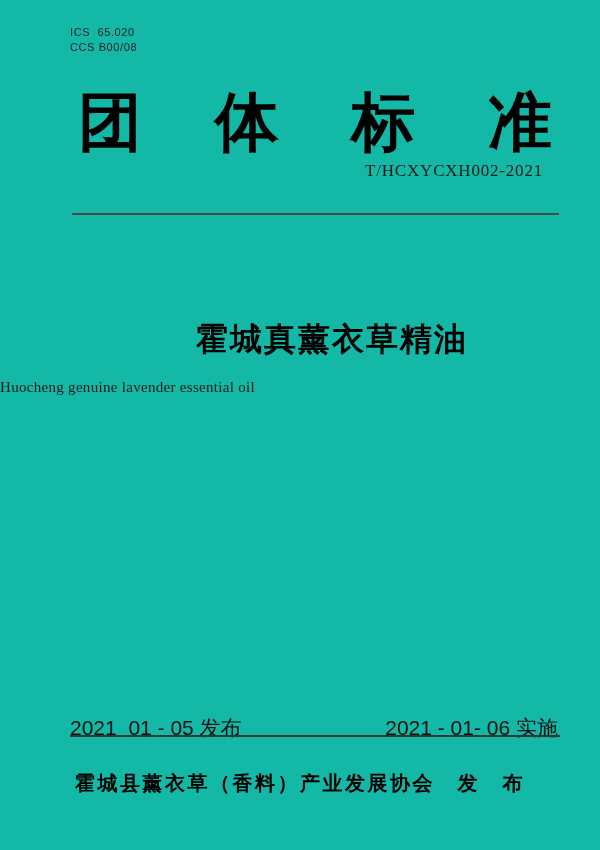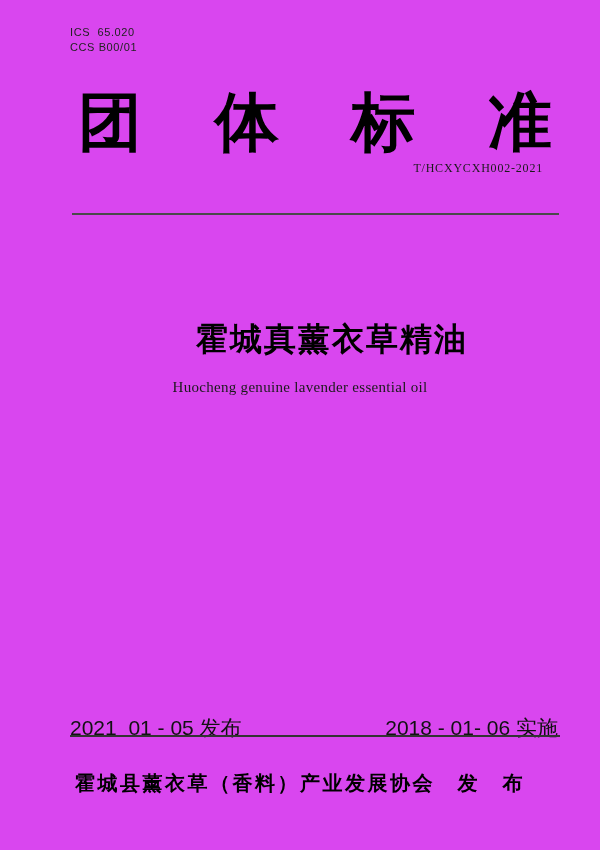--- a/index.html
+++ b/index.html
@@ -4,21 +4,21 @@
 <style>
   html, body {
     margin: 0;
     padding: 0;
     background: #ffffff;
   }
   .page {
     position: relative;
     width: 600px;
     height: 850px;
-    background: #d946ef;
+    background: #14b8a6;
     color: #111111;
     font-family: "Liberation Serif", serif;
     overflow: hidden;
   }
   .code-line {
     position: absolute;
     left: 70px;
     font-family: "Liberation Sans", sans-serif;
     font-size: 11px;
     letter-spacing: 0.6px;
@@ -37,21 +37,21 @@
     line-height: 54px;
     letter-spacing: 0;
     text-align: justify;
     text-align-last: justify;
     color: #000000;
   }
   .std-no {
     position: absolute;
     right: 57px;
     top: 161px;
-    font-size: 12px;
+    font-size: 17px;
     letter-spacing: 0.8px;
     color: #1a1a1a;
   }
   .rule {
     position: absolute;
     background: #4a4a4a;
   }
   .top-rule {
     left: 72px;
     top: 213px;
@@ -68,21 +68,20 @@
     font-weight: bold;
     letter-spacing: 2px;
     color: #000000;
     margin-left: 32px;
   }
   .en-title {
     position: absolute;
     left: 0;
     top: 379px;
     width: 600px;
-    text-align: center;
     font-size: 15px;
     letter-spacing: 0.3px;
     color: #1a1a1a;
   }
   .date-line {
     position: absolute;
     top: 714px;
     font-family: "Liberation Sans", sans-serif;
     font-size: 21px;
     white-space: pre;
@@ -110,33 +109,33 @@
     color: #000000;
   }
 </style>
 </head>
 <body>
 
 <div class="page">
 
   <div class="code-line ics-line">ICS  65.020</div>
 
-  <div class="code-line ccs-line">CCS B00/01</div>
+  <div class="code-line ccs-line">CCS B00/08</div>
 
   <div class="banner-title">团体标准</div>
 
   <div class="std-no">T/HCXYCXH002-2021</div>
 
   <div class="rule top-rule"></div>
 
   <div class="cn-title">霍城真薰衣草精油</div>
 
   <div class="en-title">Huocheng genuine lavender essential oil</div>
 
   <div class="date-line issue-date">2021  01 - 05 发布</div>
 
-  <div class="date-line impl-date">2018 - 01- 06 实施</div>
+  <div class="date-line impl-date">2021 - 01- 06 实施</div>
 
   <div class="rule bottom-rule"></div>
 
   <div class="publisher">霍城县薰衣草（香料）产业发展协会　发　布</div>
 
 </div>
 
 </body></html>

